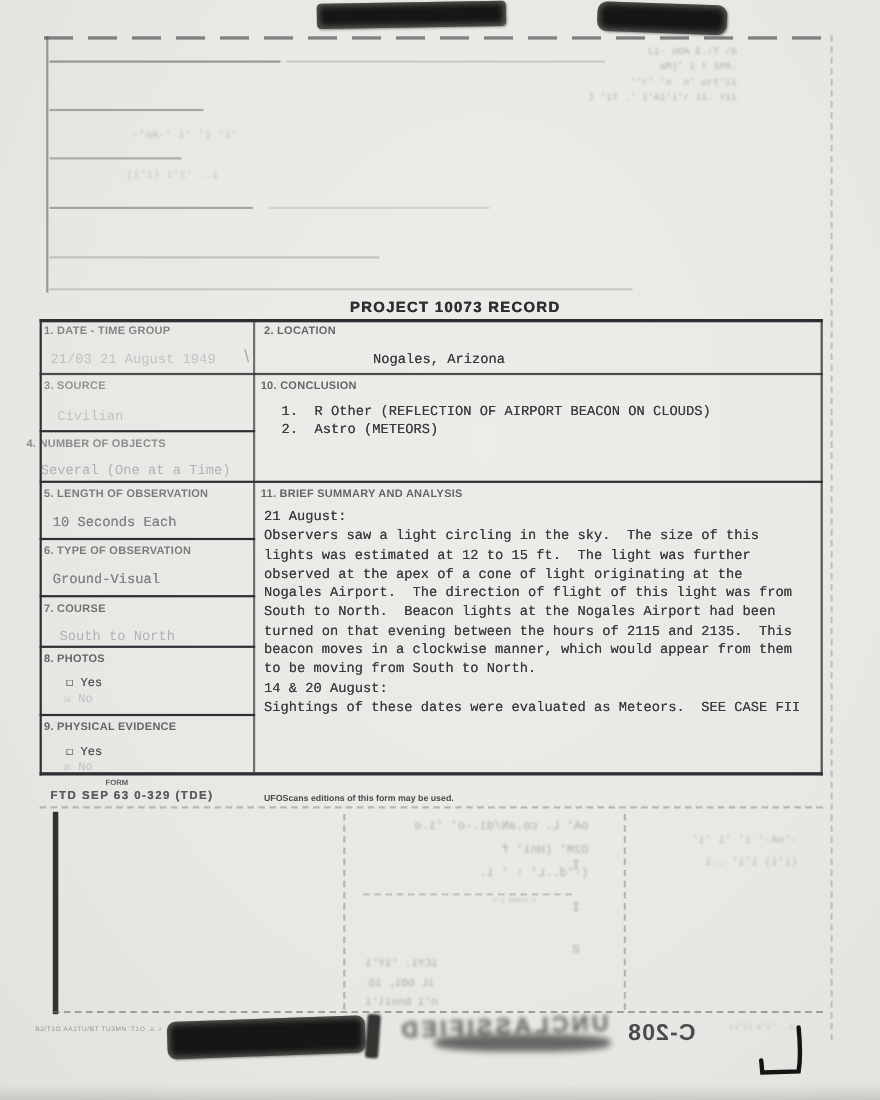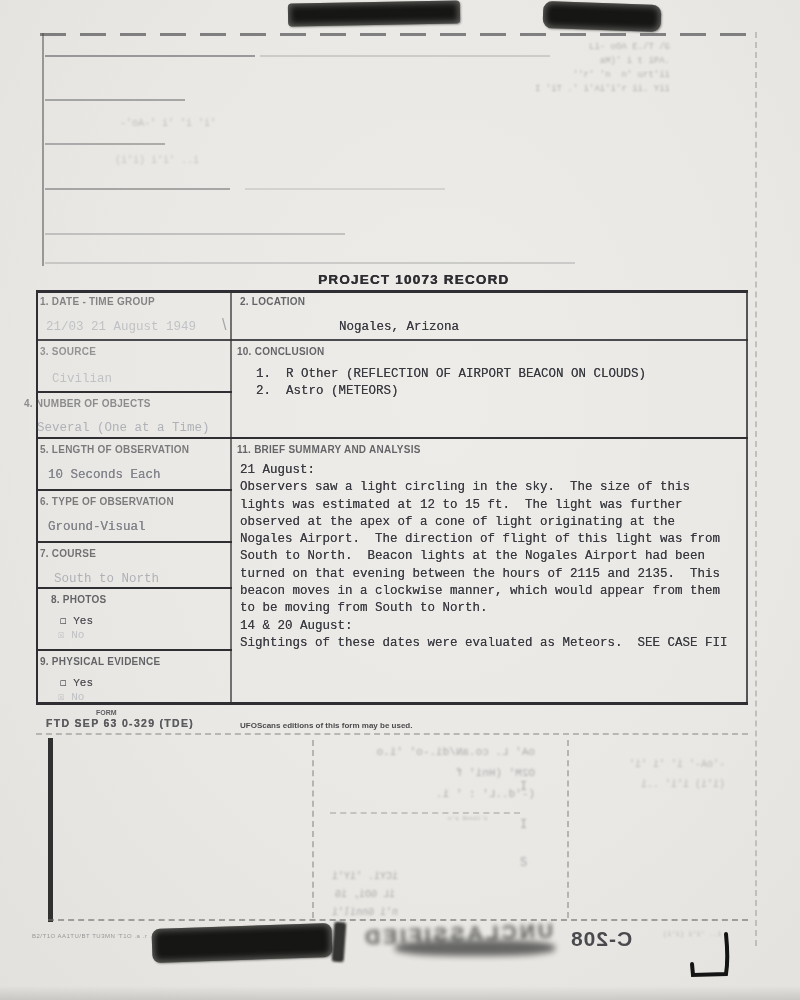--- a/index.html
+++ b/index.html
@@ -124,21 +124,21 @@
 to be moving from South to North.
 14 &amp; 20 August:
 Sightings of these dates were evaluated as Meteors.  SEE CASE FII</div>
 
     <div class="label" style="left:40px;top:496px;opacity:.65;">6. TYPE OF OBSERVATION</div>
     <div class="tw tw-dark med" style="left:48px;top:520px;">Ground-Visual</div>
 
     <div class="label" style="left:40px;top:548px;opacity:.7;">7. COURSE</div>
     <div class="tw tw-dark faded" style="left:54px;top:572px;">South to North</div>
 
-    <div class="label" style="left:40px;top:594px;margin-left:11px;">8. PHOTOS</div>
+    <div class="label" style="left:40px;top:594px;">8. PHOTOS</div>
     <div class="tw" style="left:60px;top:614px;font-size:11px;opacity:.85;">☐ Yes</div>
     <div class="tw faded2" style="left:58px;top:628px;font-size:11px;">☒ No</div>
 
     <div class="label" style="left:40px;top:656px;">9. PHYSICAL EVIDENCE</div>
     <div class="tw" style="left:60px;top:676px;font-size:11px;opacity:.85;">☐ Yes</div>
     <div class="tw faded2" style="left:58px;top:690px;font-size:11px;">☒ No</div>
   </div>
 
 
   <div class="fsmall" style="left:96px;top:709px;">FORM</div>

